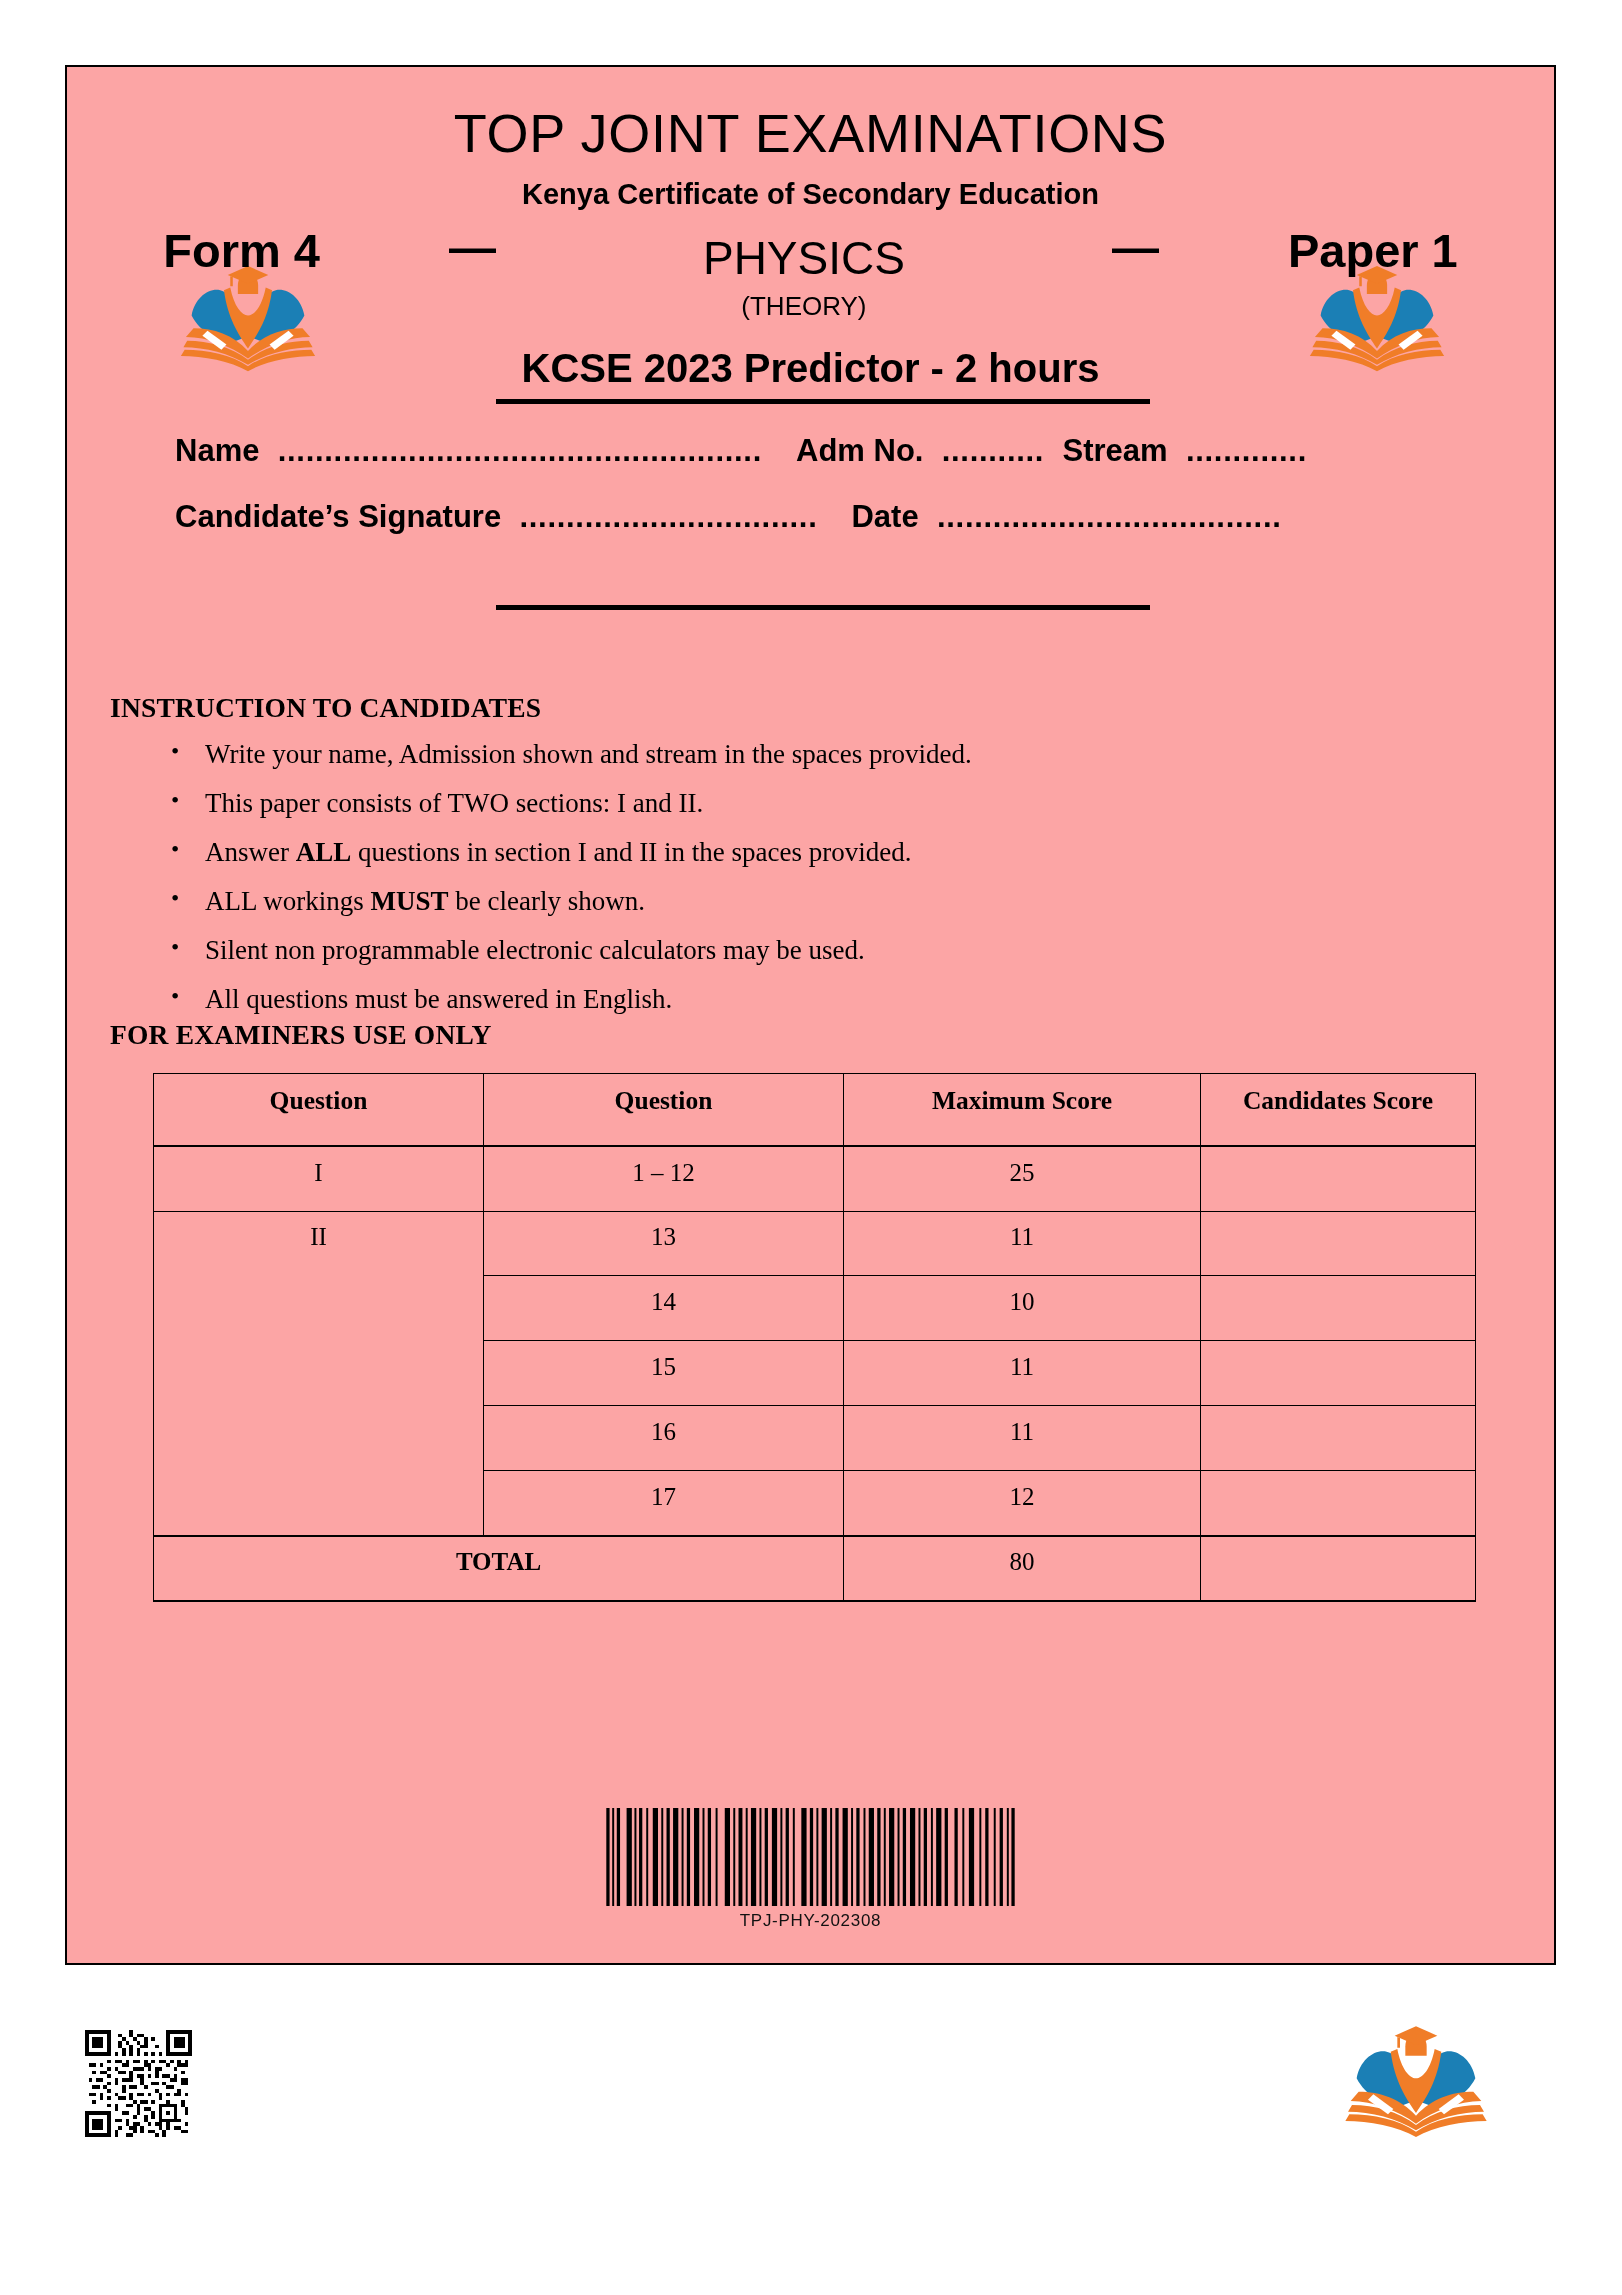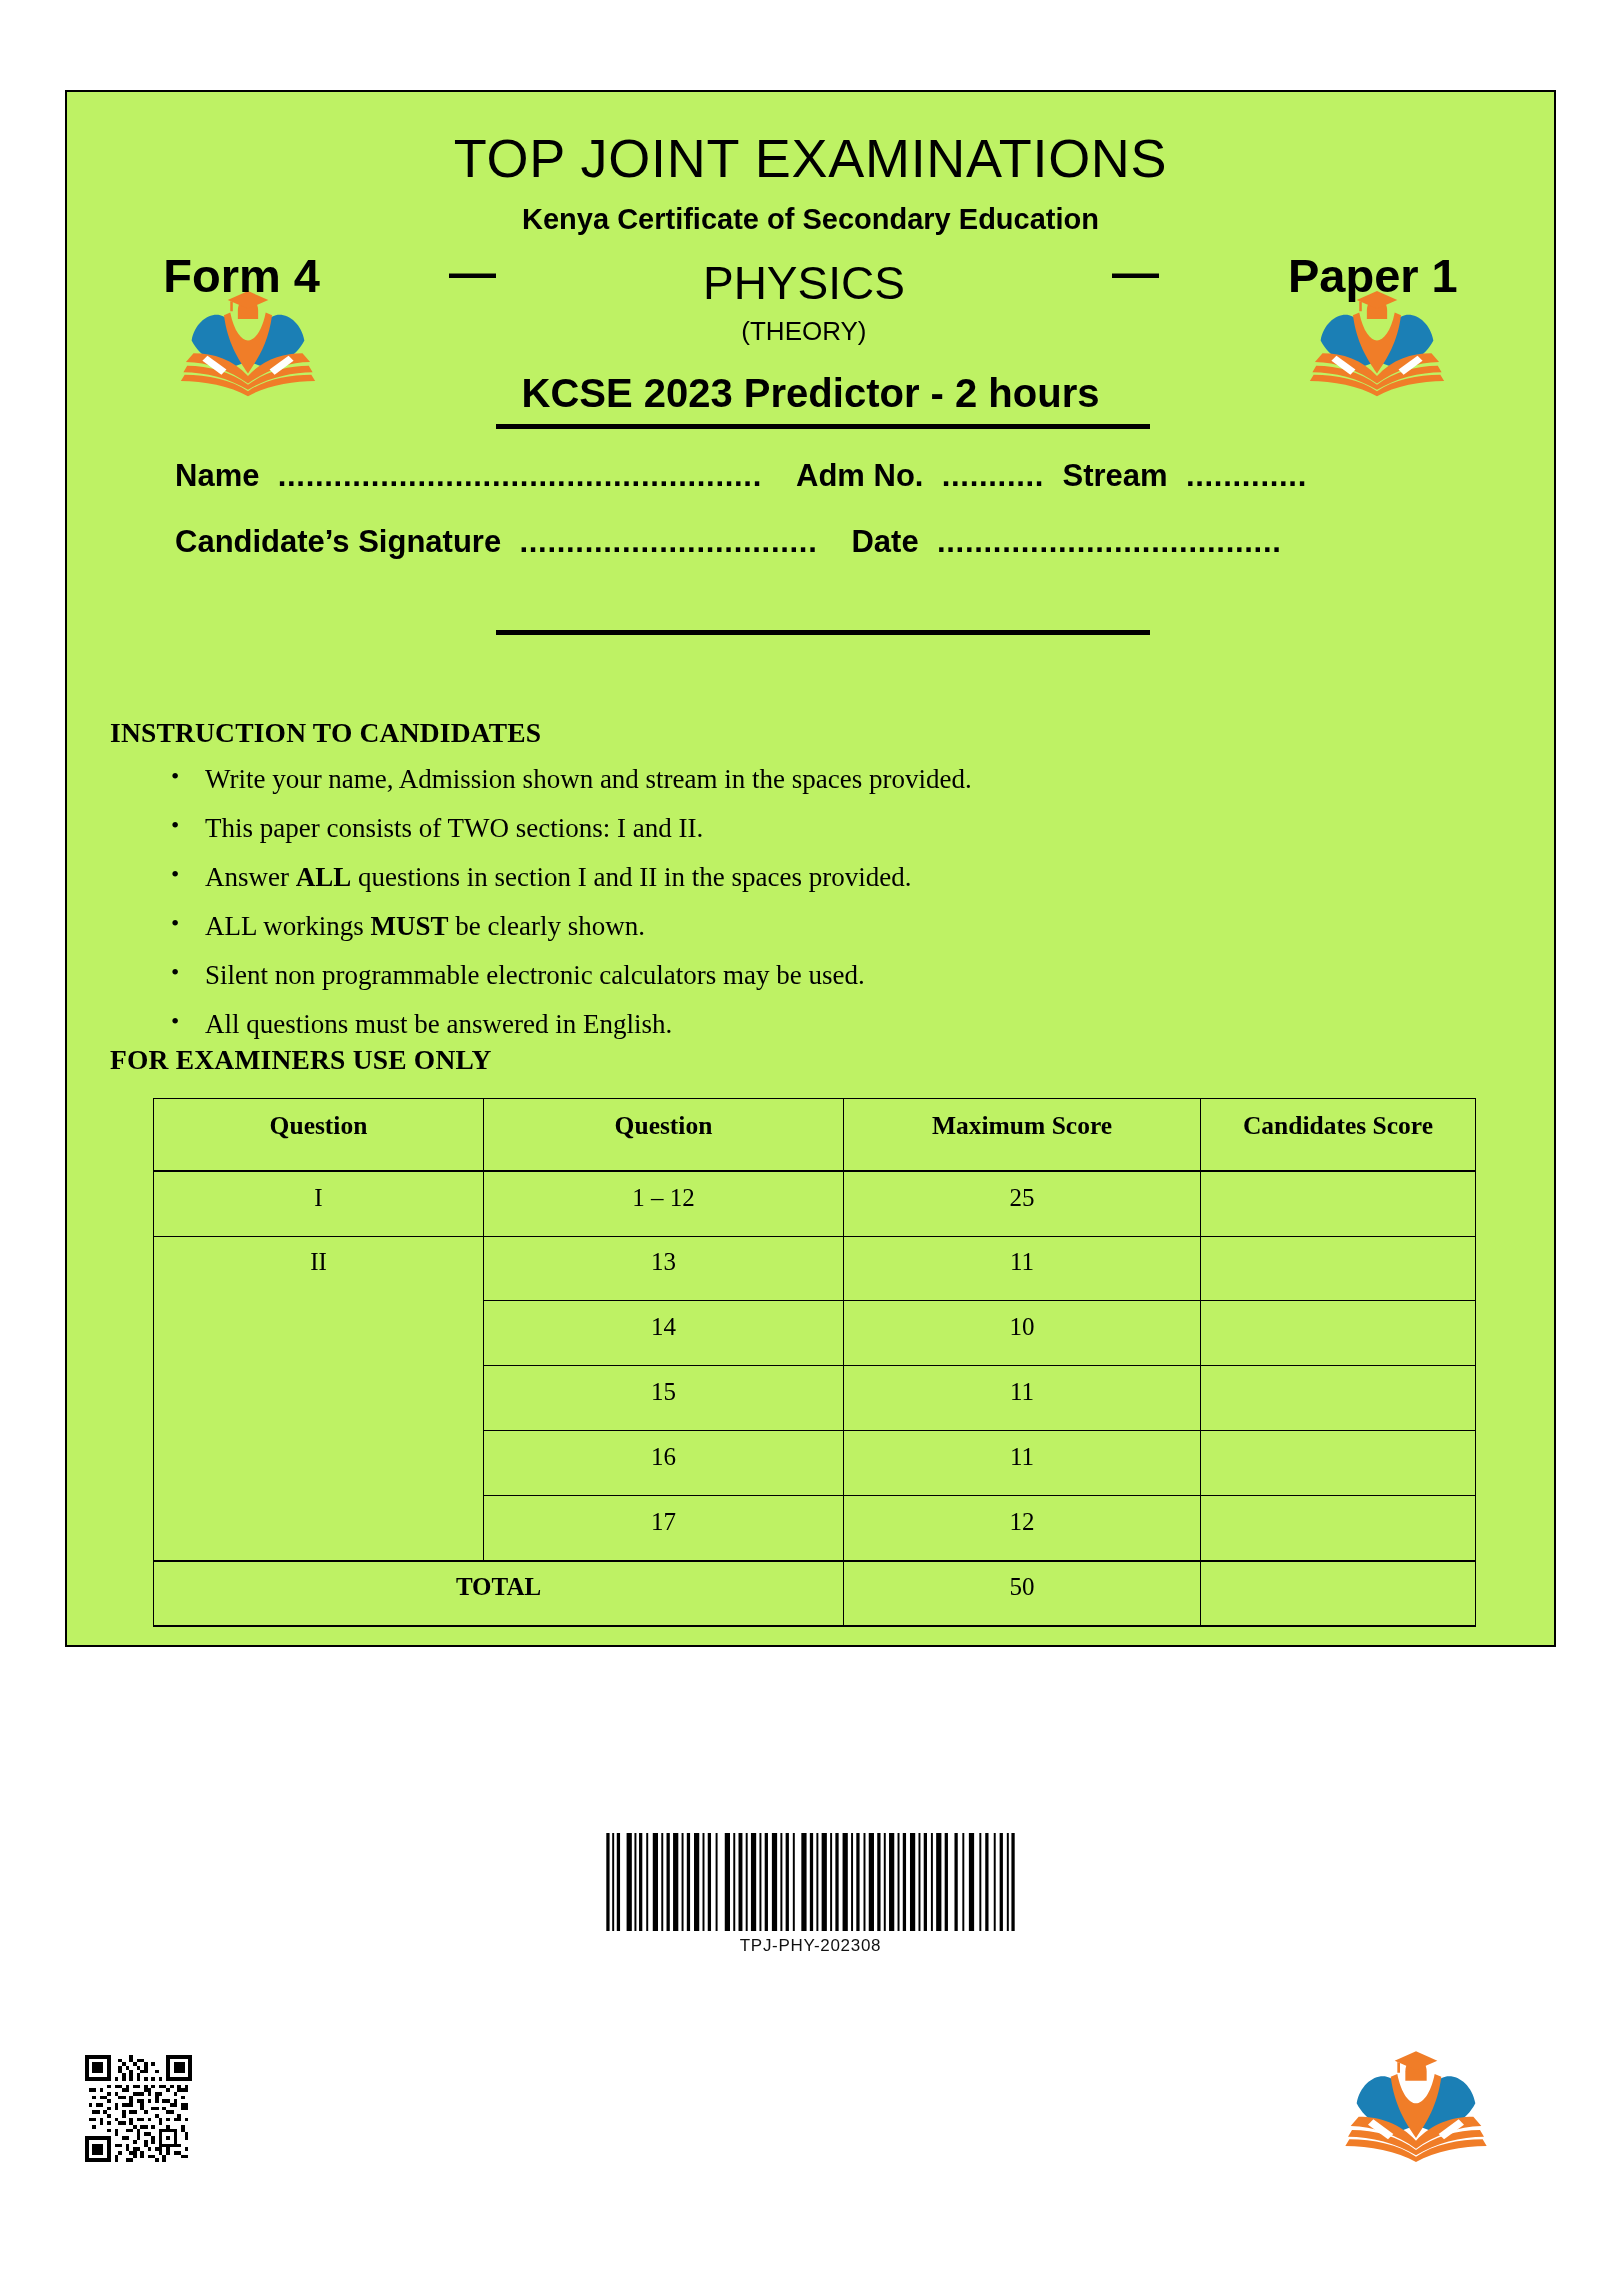--- a/index.html
+++ b/index.html
@@ -14,25 +14,24 @@
     position: relative;
     overflow: hidden;
   }
 
   
   #page-frame {
     position: absolute;
     left: 65px;
     top: 65px;
     width: 1491px;
-    height: 1557px;
+    height: 1900px;
     border: 2.6px solid #000000;
     box-sizing: border-box;
-    background: #bef264;
-    margin-top: 25px;
+    background: #fca5a5;
   }
 
   
   .hdr {
     position: absolute;
     left: 0;
     right: 0;
     text-align: center;
   }
 
@@ -414,21 +413,21 @@
         <td>11</td>
         <td></td>
       </tr>
       <tr>
         <td>17</td>
         <td>12</td>
         <td></td>
       </tr>
       <tr id="total-row">
         <td class="total-label" colspan="2">TOTAL</td>
-        <td>50</td>
+        <td>80</td>
         <td></td>
       </tr>
     </tbody>
   </table>
 
   <div id="barcode-block">
     <svg id="barcode-bars" viewBox="0 0 628 150" preserveAspectRatio="none">
       <g fill="#000000">
         <rect x="2" y="0" width="5" height="150"></rect>
         <rect x="11" y="0" width="3" height="150"></rect>

